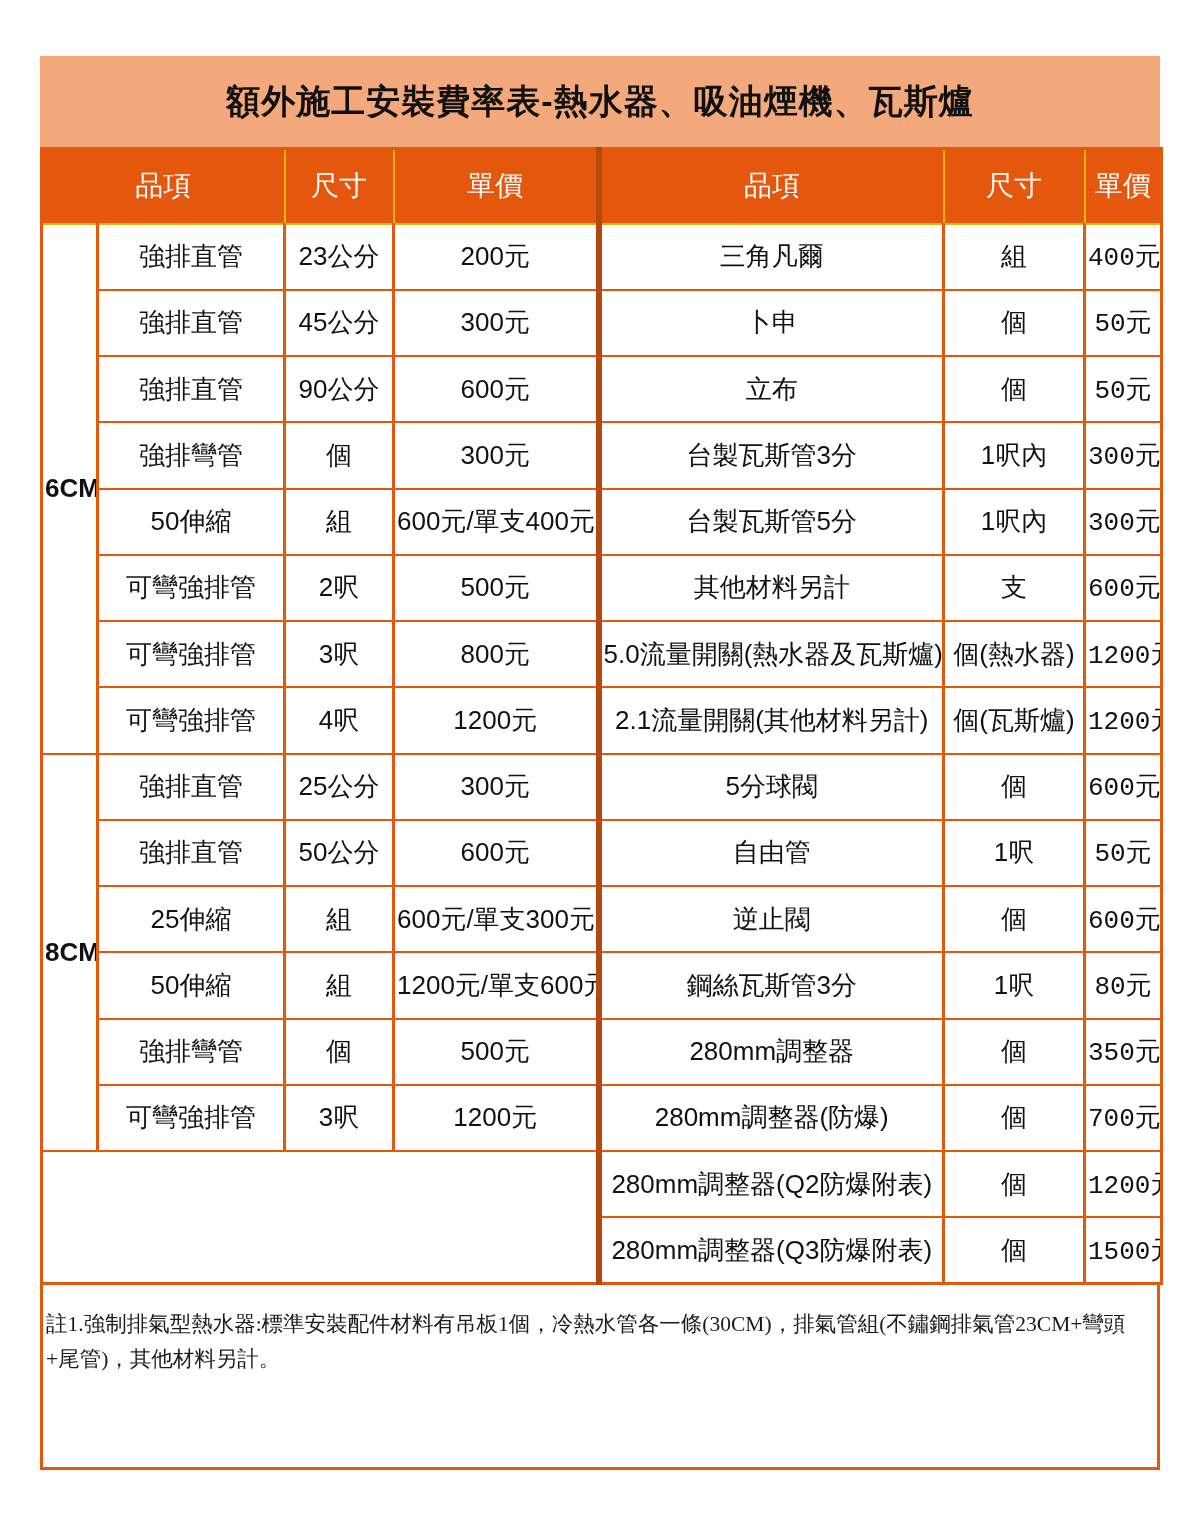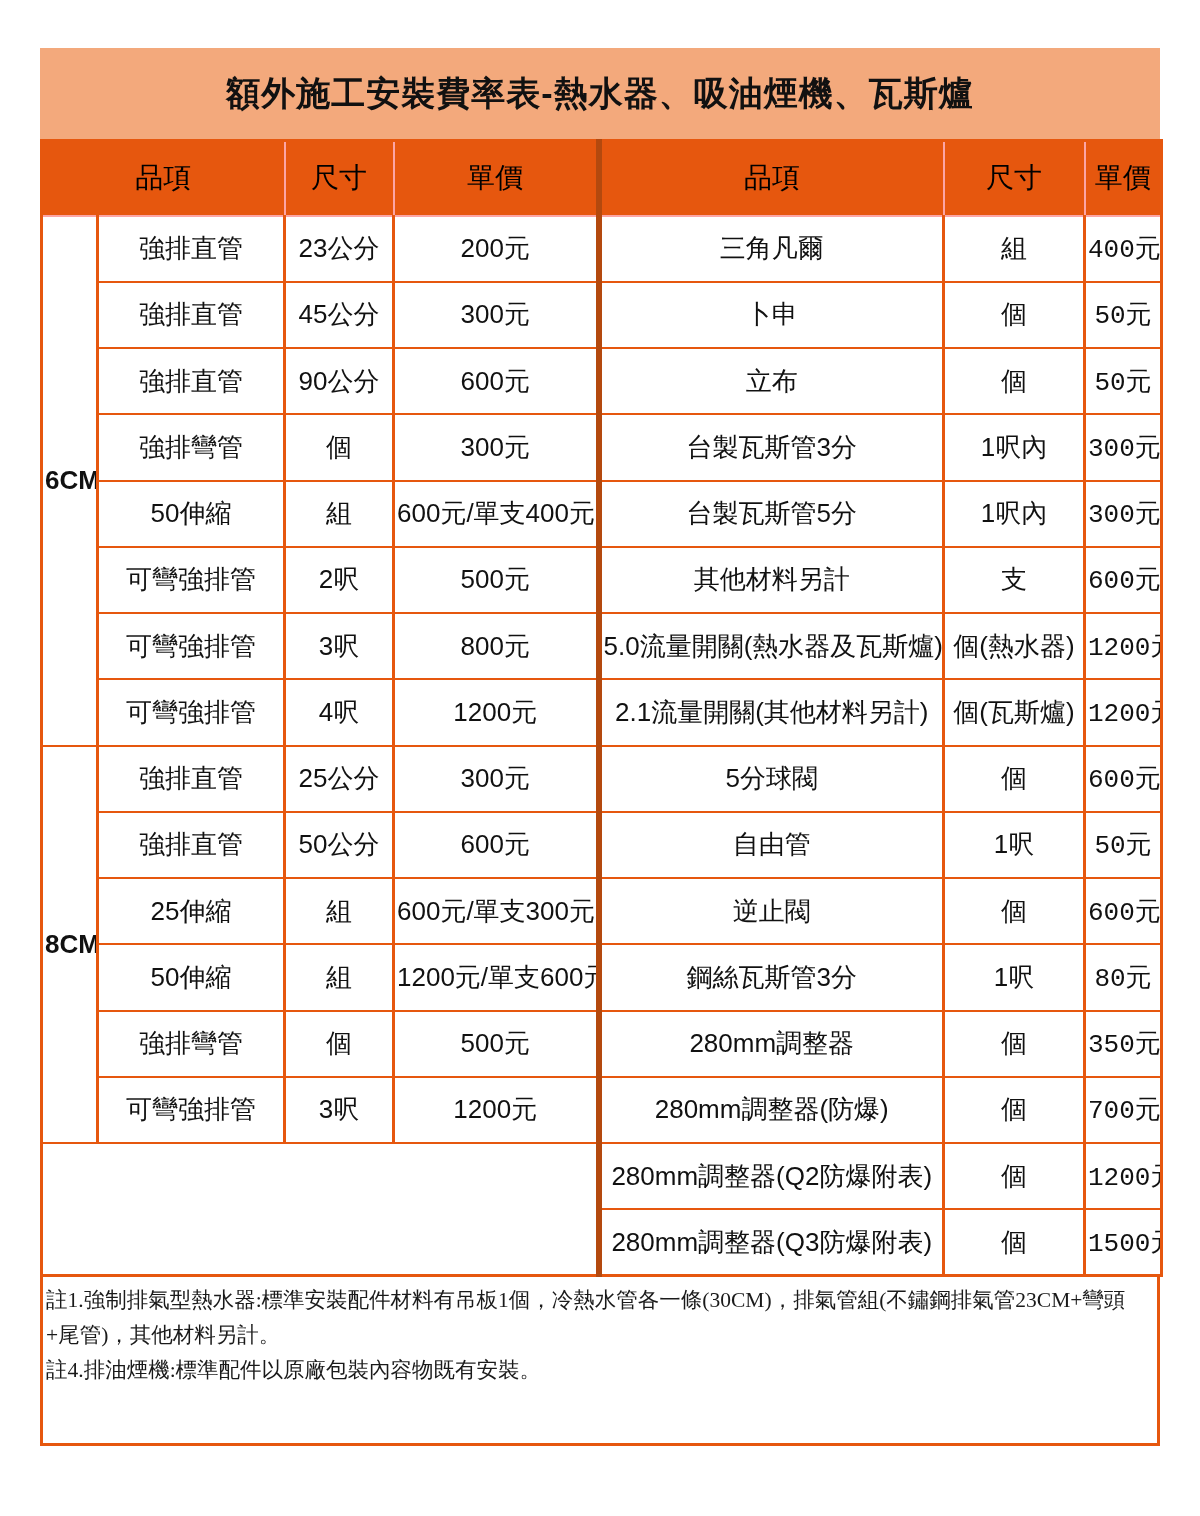--- a/index.html
+++ b/index.html
@@ -4,41 +4,41 @@
 <style>
   html, body { margin: 0; padding: 0; }
   body {
     width: 1200px; height: 1516px;
     background: #ffffff;
     font-family: "Liberation Sans", sans-serif;
     position: relative;
   }
   .sheet {
     position: absolute;
-    left: 40px; top: 48px;
+    left: 40px; top: 56px;
     width: 1120px;
   }
   .title-bar {
     height: 91px;
     background: #f3a97c;
     display: flex; align-items: center; justify-content: center;
     font-size: 34px; font-weight: bold; color: #111111;
     letter-spacing: 1px;
   }
   table.price-table {
     border-collapse: collapse;
     table-layout: fixed;
     width: 1120px;
   }
   table.price-table th {
     background: #e6570e;
-    color: #000000;
+    color: #ffffff;
     font-size: 28px;
     font-weight: 500;
-    border: 2px solid #fca5a5;
+    border: 2px solid #eab308;
     text-align: center;
     vertical-align: middle;
   }
   thead tr { height: 75px; }
   tbody tr { height: 66.25px; }
   table.price-table td {
     background: #ffffff;
     border: 2px solid #e6570e;
     border-left-width: 3px;
     border-right-width: 3px;
@@ -54,21 +54,21 @@
   .dv { border-left: 6px solid #b4490e !important; }
   td.group-cell { font-size: 22px; padding: 0; font-weight: bold; }
   td.price-right { font-size: 24px; font-family: Liberation Mono, monospace; }
   td.item-right { font-size: 25px; }
   td.empty-cell { border-bottom: 3px solid #e6570e; }
   .notes {
     background: #ffffff;
     border: 3px solid #e6570e;
     border-top: none;
     height: 160px;
-    padding: 6px 4px 0 3px;
+    padding: 22px 4px 0 3px;
     font-family: "Liberation Serif", serif;
     font-size: 21.5px;
     line-height: 35px;
     color: #1a1a1a;
   }
 </style>
 </head>
 <body>
 
 <div class="sheet">
@@ -219,16 +219,15 @@
       <tr>
         <td class="dv item-right">280mm調整器(Q3防爆附表)</td>
         <td>個</td>
         <td class="price-right">1500元</td>
       </tr>
     </tbody>
   </table>
 
   <div class="notes">
     <div>註1.強制排氣型熱水器:標準安裝配件材料有吊板1個，冷熱水管各一條(30CM)，排氣管組(不鏽鋼排氣管23CM+彎頭+尾管)，其他材料另計。</div>
-    <div>註4.排油煙機:標準配件以原廠包裝內容物既有安裝。</div>
   </div>
 
 </div>
 
 </body></html>

